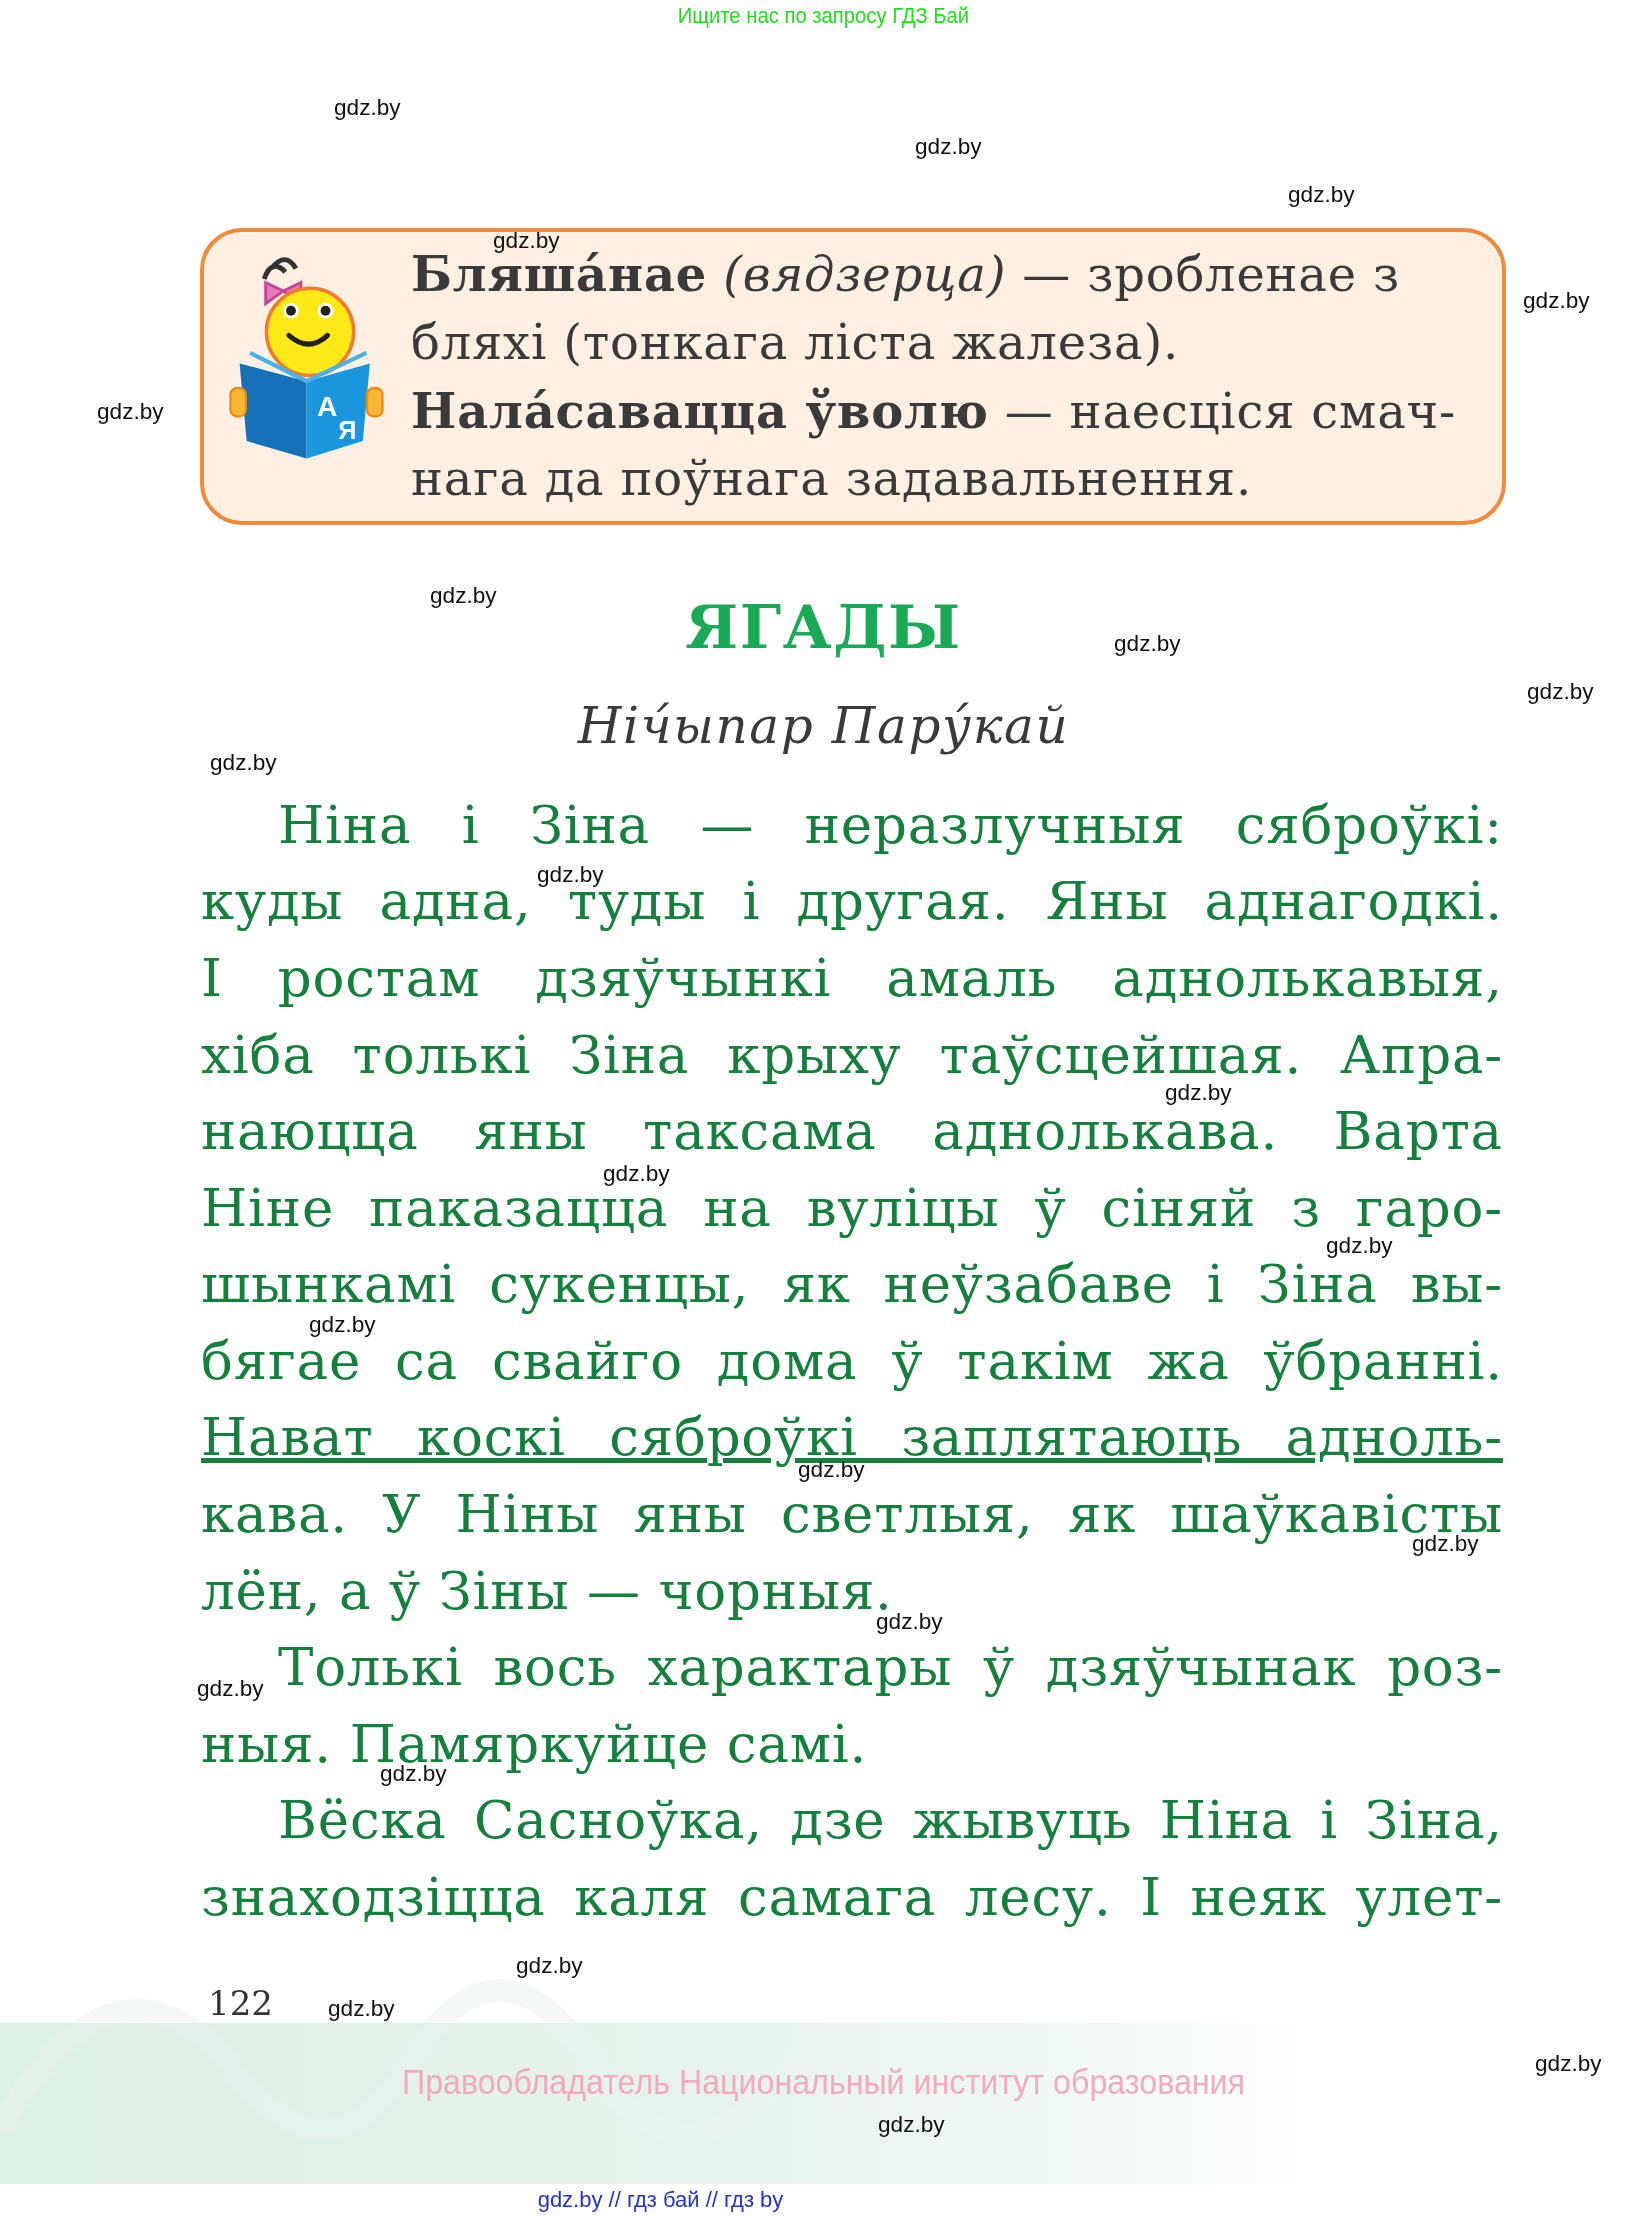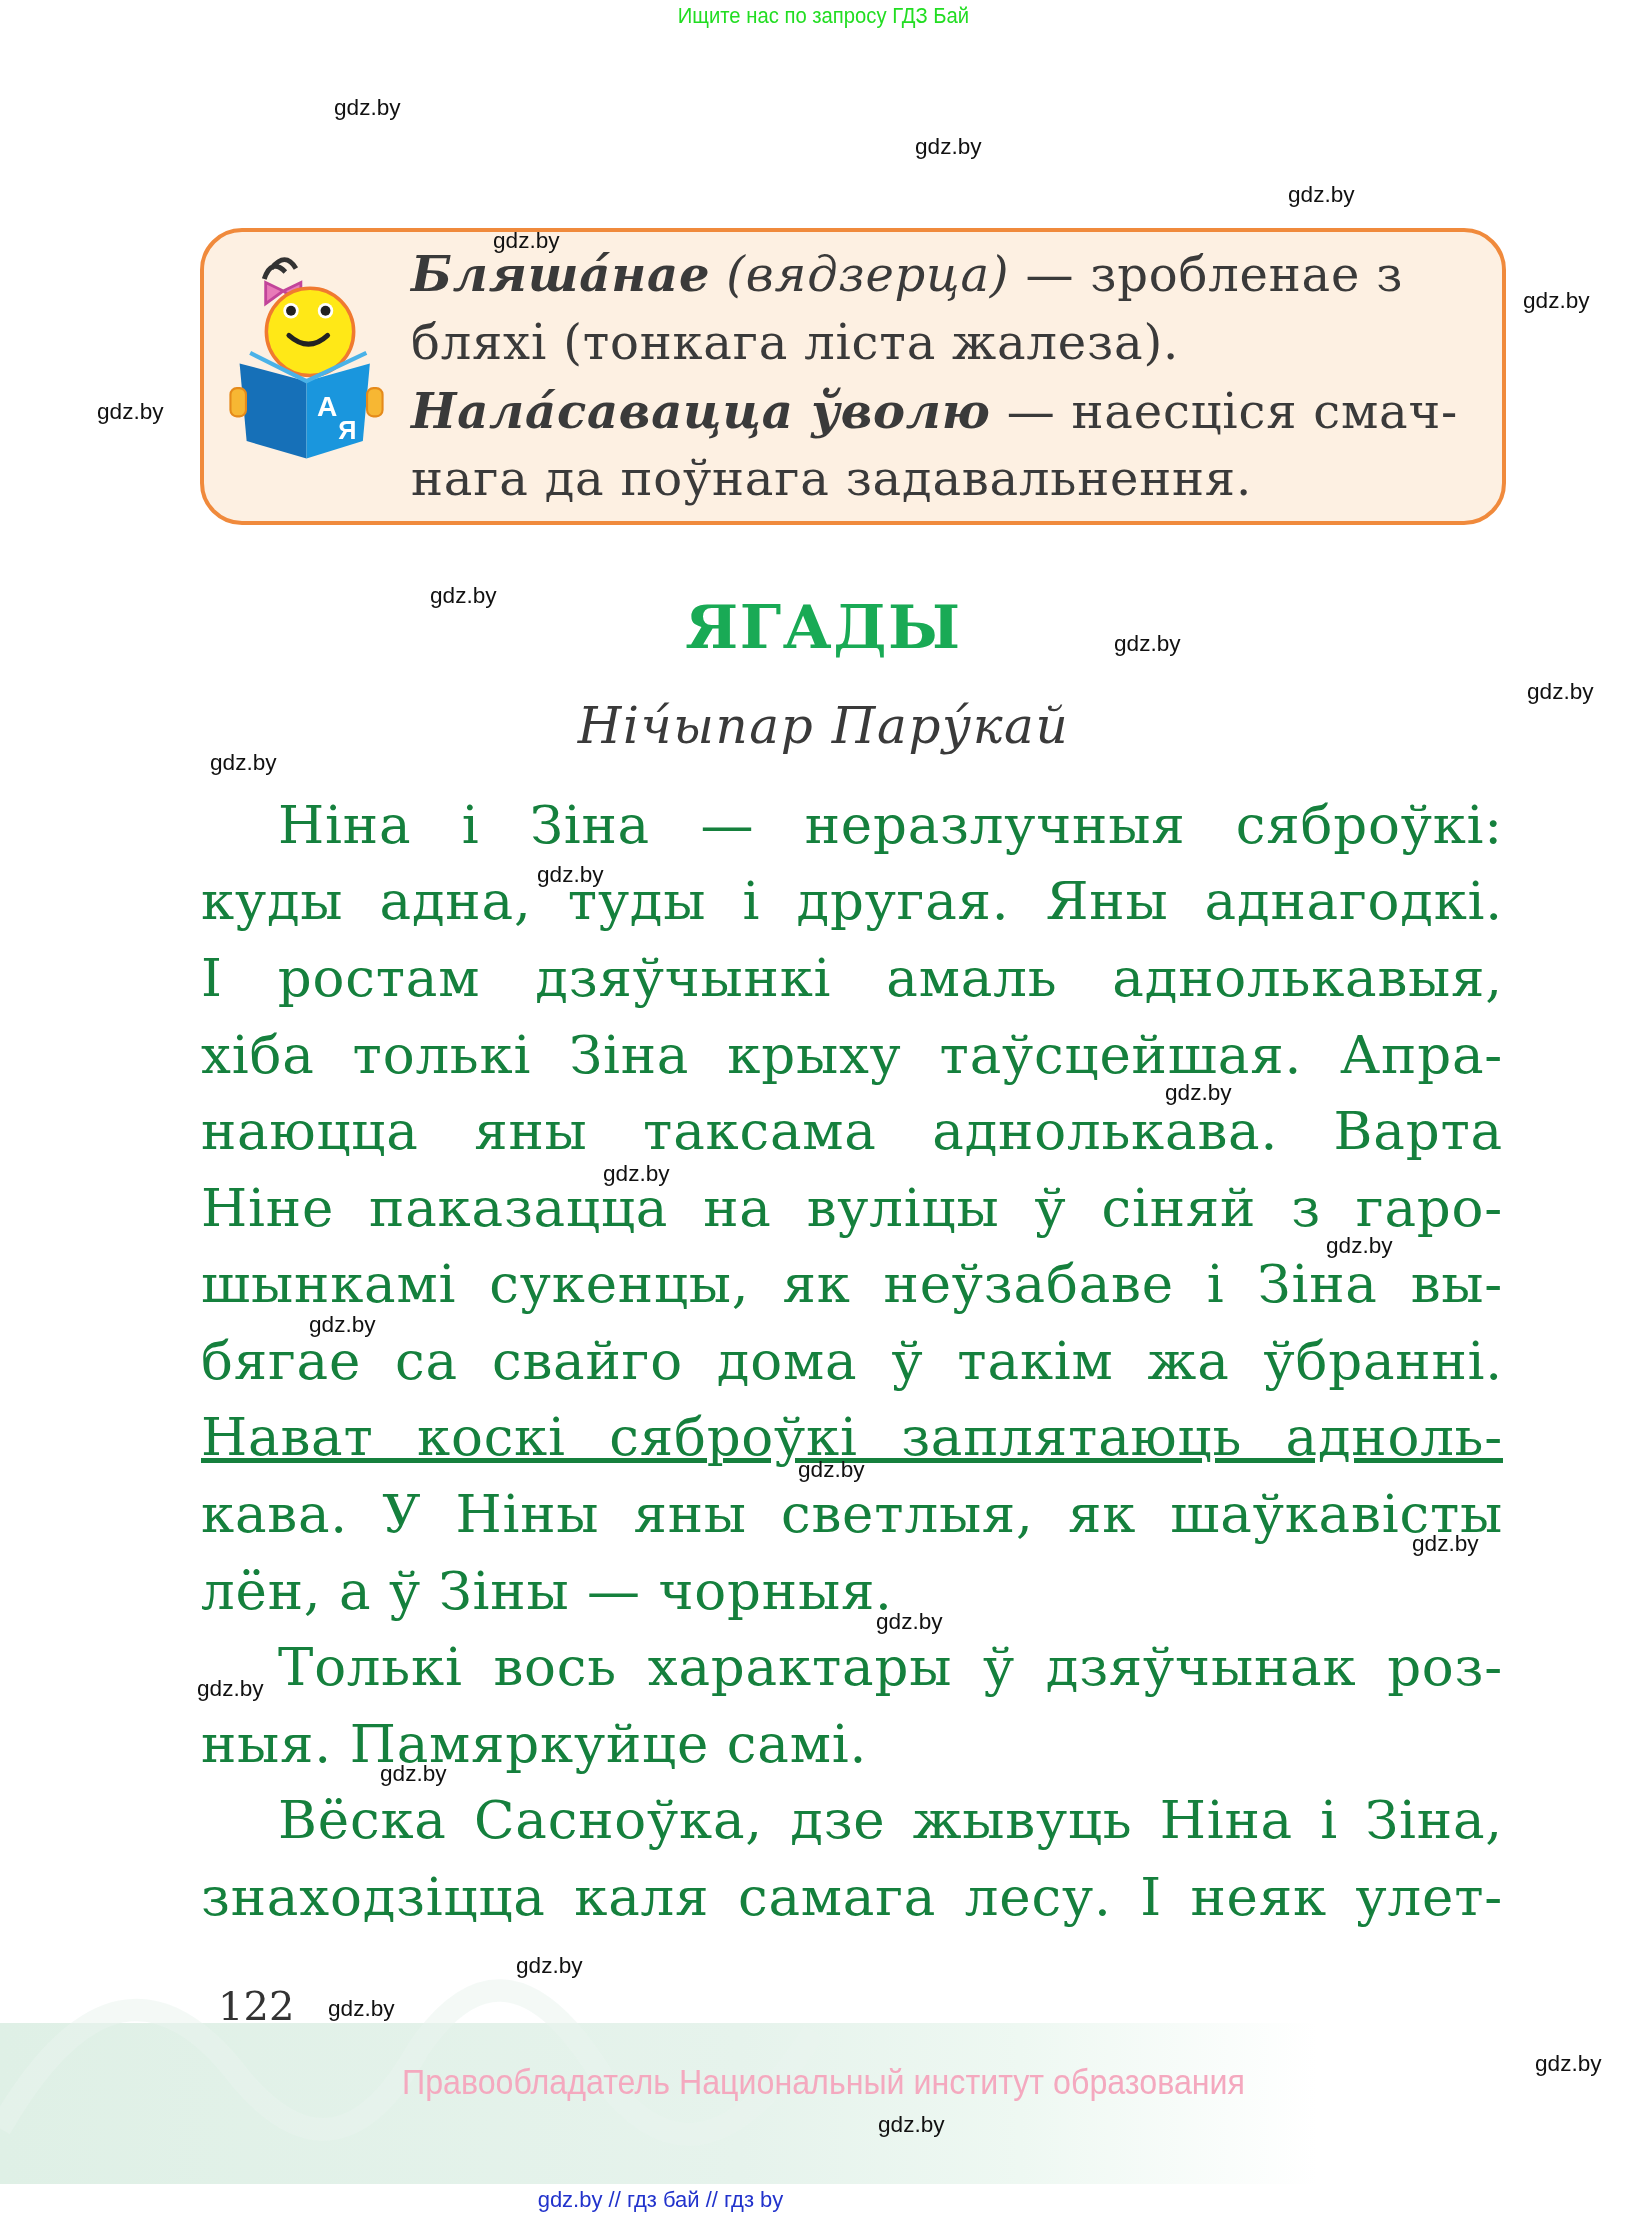--- a/index.html
+++ b/index.html
@@ -21,21 +21,21 @@
   .gloss-box {
     position: absolute; left: 200px; top: 228px; width: 1306px; height: 297px;
     background: #fdf0e2; border: 4px solid #f08a3c; border-radius: 42px;
     box-sizing: border-box;
   }
   .mascot { position: absolute; left: 222px; top: 251px; width: 169px; height: 218px; }
   .gloss-line {
     position: absolute; left: 411px; white-space: nowrap;
     font-size: 48px; color: #3a3a3a; letter-spacing: 0.8px;
   }
-  .gloss-line b { font-style: italic; font-weight: bold; margin-top: 24px; }
+  .gloss-line b { font-weight: bold; margin-top: 24px; }
   .gloss-line i { font-style: italic; }
   .title {
     position: absolute; top: 592px; left: 0; width: 1647px; text-align: center;
     font-size: 60px; font-weight: bold; color: #19aa55; letter-spacing: 1.6px;
   }
   .author {
     position: absolute; top: 697px; left: 0; width: 1647px; text-align: center;
     font-size: 50px; font-style: italic; color: #3a3a3a; letter-spacing: 1.6px;
   }
   .body-line {
@@ -46,21 +46,21 @@
   .body-line.indent { left: 278px; width: 1225px; }
   .body-line.last { text-align-last: left; }
   .footer-band {
     position: absolute; left: 0; top: 2023px; width: 1647px; height: 161px;
     background: linear-gradient(90deg, #dff0e6 0%, #e6f3ec 45%, #eef8f2 62%, #ffffff 80%);
   }
   .footer-wave {
     position: absolute; left: 0; top: 1967px; width: 967px; height: 218px; opacity: 0.5;
   }
   .page-number {
-    position: absolute; left: 218px; top: 1983px; font-size: 40px; color: #333;
+    position: absolute; left: 208px; top: 1983px; font-size: 34px; color: #333;
   }
   .copyright {
     position: absolute; top: 2062px; left: 0; width: 1647px; text-align: center;
     font-family: "Liberation Sans", sans-serif; font-size: 35px; color: #f4a9bf;
     transform: scaleX(0.92);
   }
   .bottom-links {
     position: absolute; top: 2187px; left: 0; width: 1321px; text-align: center;
     font-family: "Liberation Sans", sans-serif; font-size: 22px; color: #2233cc;
   }

